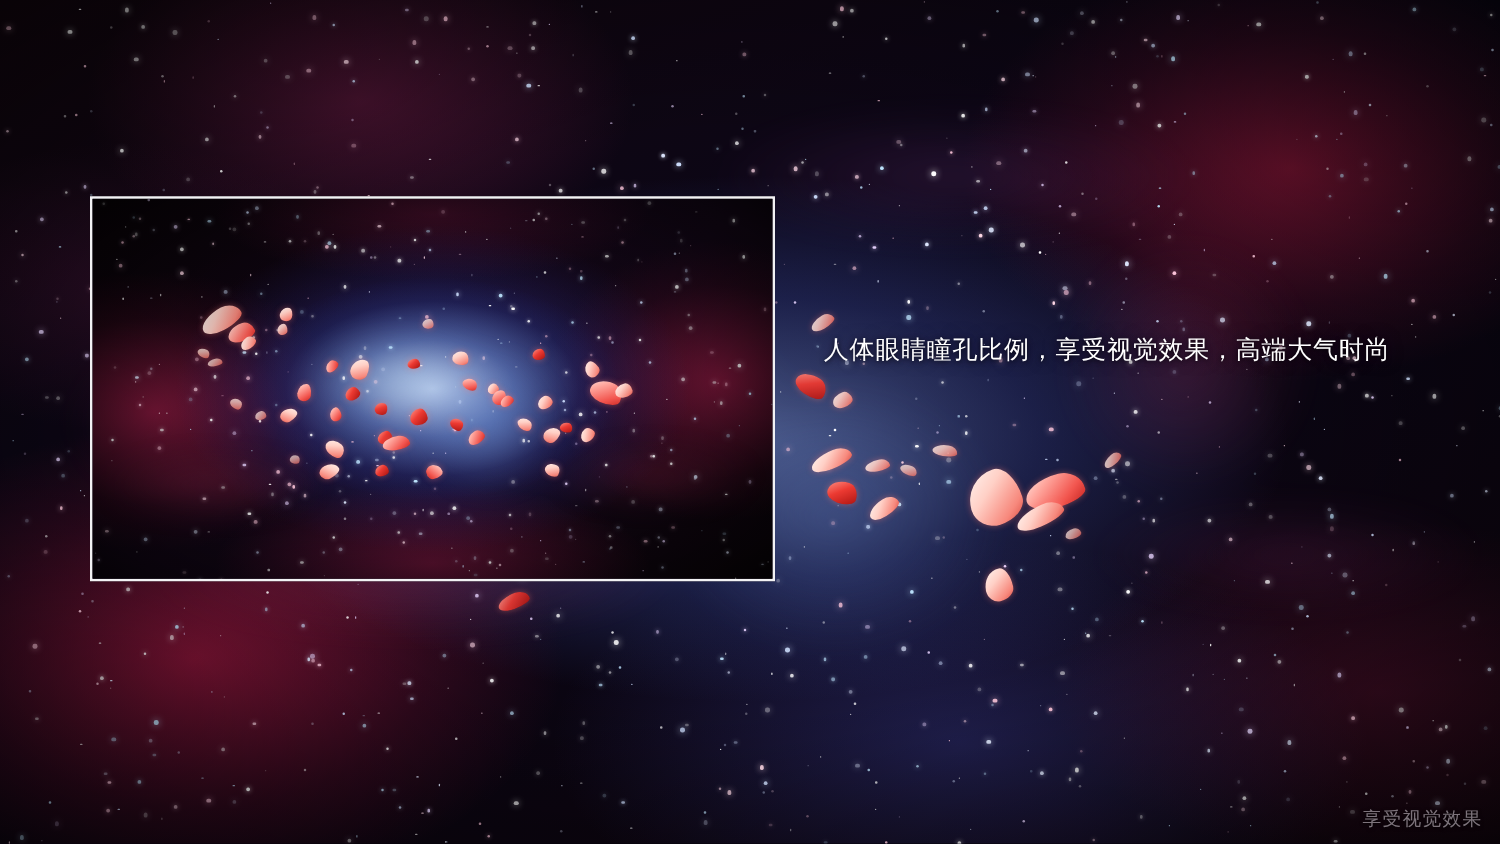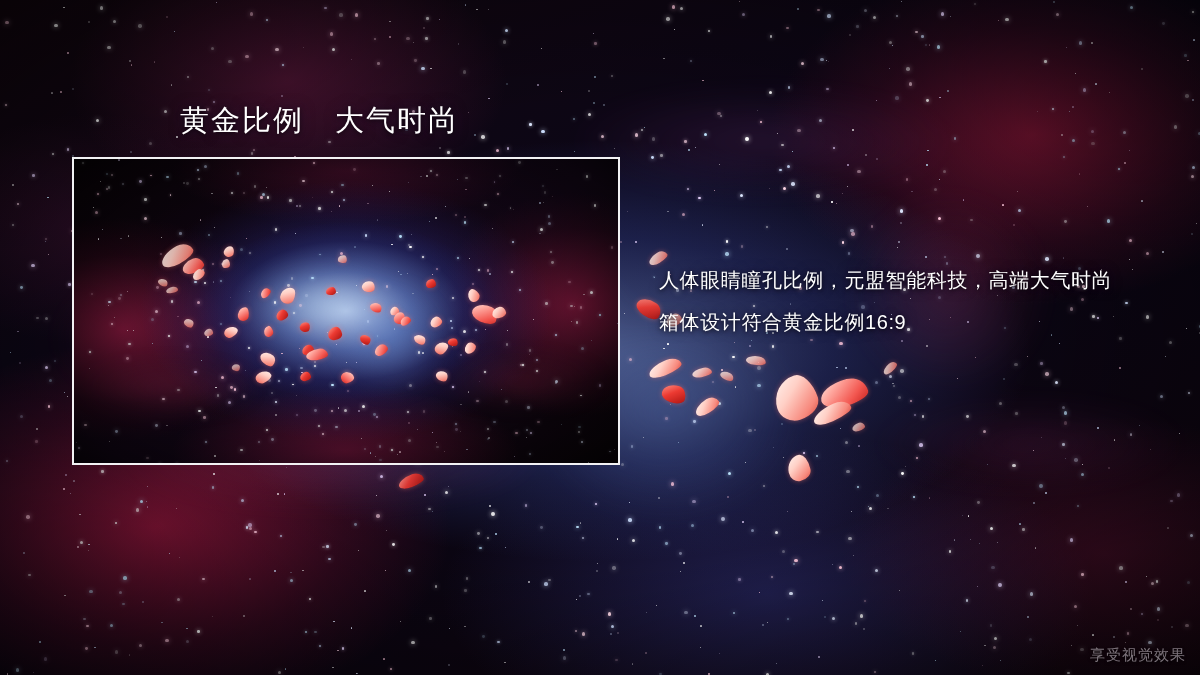--- a/index.html
+++ b/index.html
@@ -1042,21 +1042,20 @@
       <i style="left:1062.6px;top:156.1px;width:2.3px;height:2.3px;opacity:0.46;background:#bfe6ff;box-shadow:0 0 3.5px #bfe6ff;"></i>
       <i style="left:109.8px;top:623.5px;width:3.0px;height:3.0px;opacity:0.74;background:#bfe6ff;box-shadow:0 0 4.5px #bfe6ff;"></i>
       <i style="left:635.1px;top:240.9px;width:2.0px;height:2.0px;opacity:0.87;background:#e8d4ff;"></i>
       <i style="left:937.9px;top:217.2px;width:3.3px;height:3.3px;opacity:0.98;background:#ffc8dd;box-shadow:0 0 4.9px #ffc8dd;"></i>
       <i style="left:543.9px;top:581.9px;width:3.7px;height:3.7px;opacity:0.78;background:#cfe0ff;box-shadow:0 0 5.6px #cfe0ff;"></i>
       <i style="left:254.2px;top:531.1px;width:2.4px;height:2.4px;opacity:0.86;background:#ffc8dd;box-shadow:0 0 3.6px #ffc8dd;"></i>
       <i style="left:354.7px;top:13.2px;width:3.6px;height:3.6px;opacity:0.85;background:#ffc8dd;box-shadow:0 0 5.5px #ffc8dd;"></i>
     </div>
   <div class="bg-vignette"></div>
 
-  <div class="slide-title">黄金比例　大气时尚</div>
 
   <div class="photo-frame">
     <div class="photo-inner"></div>
     <div class="photo-clouds"></div>
     <div class="stars" id="panel-stars">
         <i style="left:354.9px;top:61.9px;width:1.5px;height:1.5px;opacity:0.60;background:#bfe6ff;"></i>
         <i style="left:268.0px;top:220.9px;width:1.5px;height:1.5px;opacity:0.84;background:#cfe0ff;"></i>
         <i style="left:497.0px;top:162.1px;width:1.4px;height:1.4px;opacity:0.54;background:#ffffff;"></i>
         <i style="left:334.7px;top:86.6px;width:2.9px;height:2.9px;opacity:0.97;background:#ffffff;box-shadow:0 0 4.3px #ffffff;"></i>
         <i style="left:125.6px;top:60.4px;width:1.2px;height:1.2px;opacity:0.69;background:#ffd9e8;"></i>
@@ -1457,19 +1456,18 @@
       <div class="petal pale" style="left:882px;top:364px;width:16px;height:8px;transform:rotate(-40deg);opacity:0.8;"></div>
       <div class="petal deep" style="left:636px;top:300px;width:26px;height:17px;transform:rotate(34deg);opacity:0.95;"></div>
       <div class="petal pale" style="left:666px;top:314px;width:16px;height:12px;transform:rotate(-18deg);opacity:0.9;"></div>
       <div class="petal pale" style="left:648px;top:253px;width:20px;height:10px;transform:rotate(-30deg);opacity:0.85;"></div>
       <div class="petal pale" style="left:720px;top:372px;width:14px;height:8px;transform:rotate(26deg);opacity:0.8;"></div>
       <div class="petal pale" style="left:852px;top:423px;width:13px;height:8px;transform:rotate(-16deg);opacity:0.75;"></div>
       <div class="petal deep" style="left:398px;top:475px;width:26px;height:12px;transform:rotate(-20deg);opacity:0.9;"></div>
     </div>
 
   <div class="body-copy">
-    <div class="body-line">人体眼睛瞳孔比例，元盟智能科技，高端大气时尚</div>
-    <div class="body-line">箱体设计符合黄金比例16:9</div>
+    <div class="body-line">人体眼睛瞳孔比例，享受视觉效果，高端大气时尚</div>
   </div>
 
   <div class="watermark">享受视觉效果</div>
 
 </div>
 
 </body></html>

